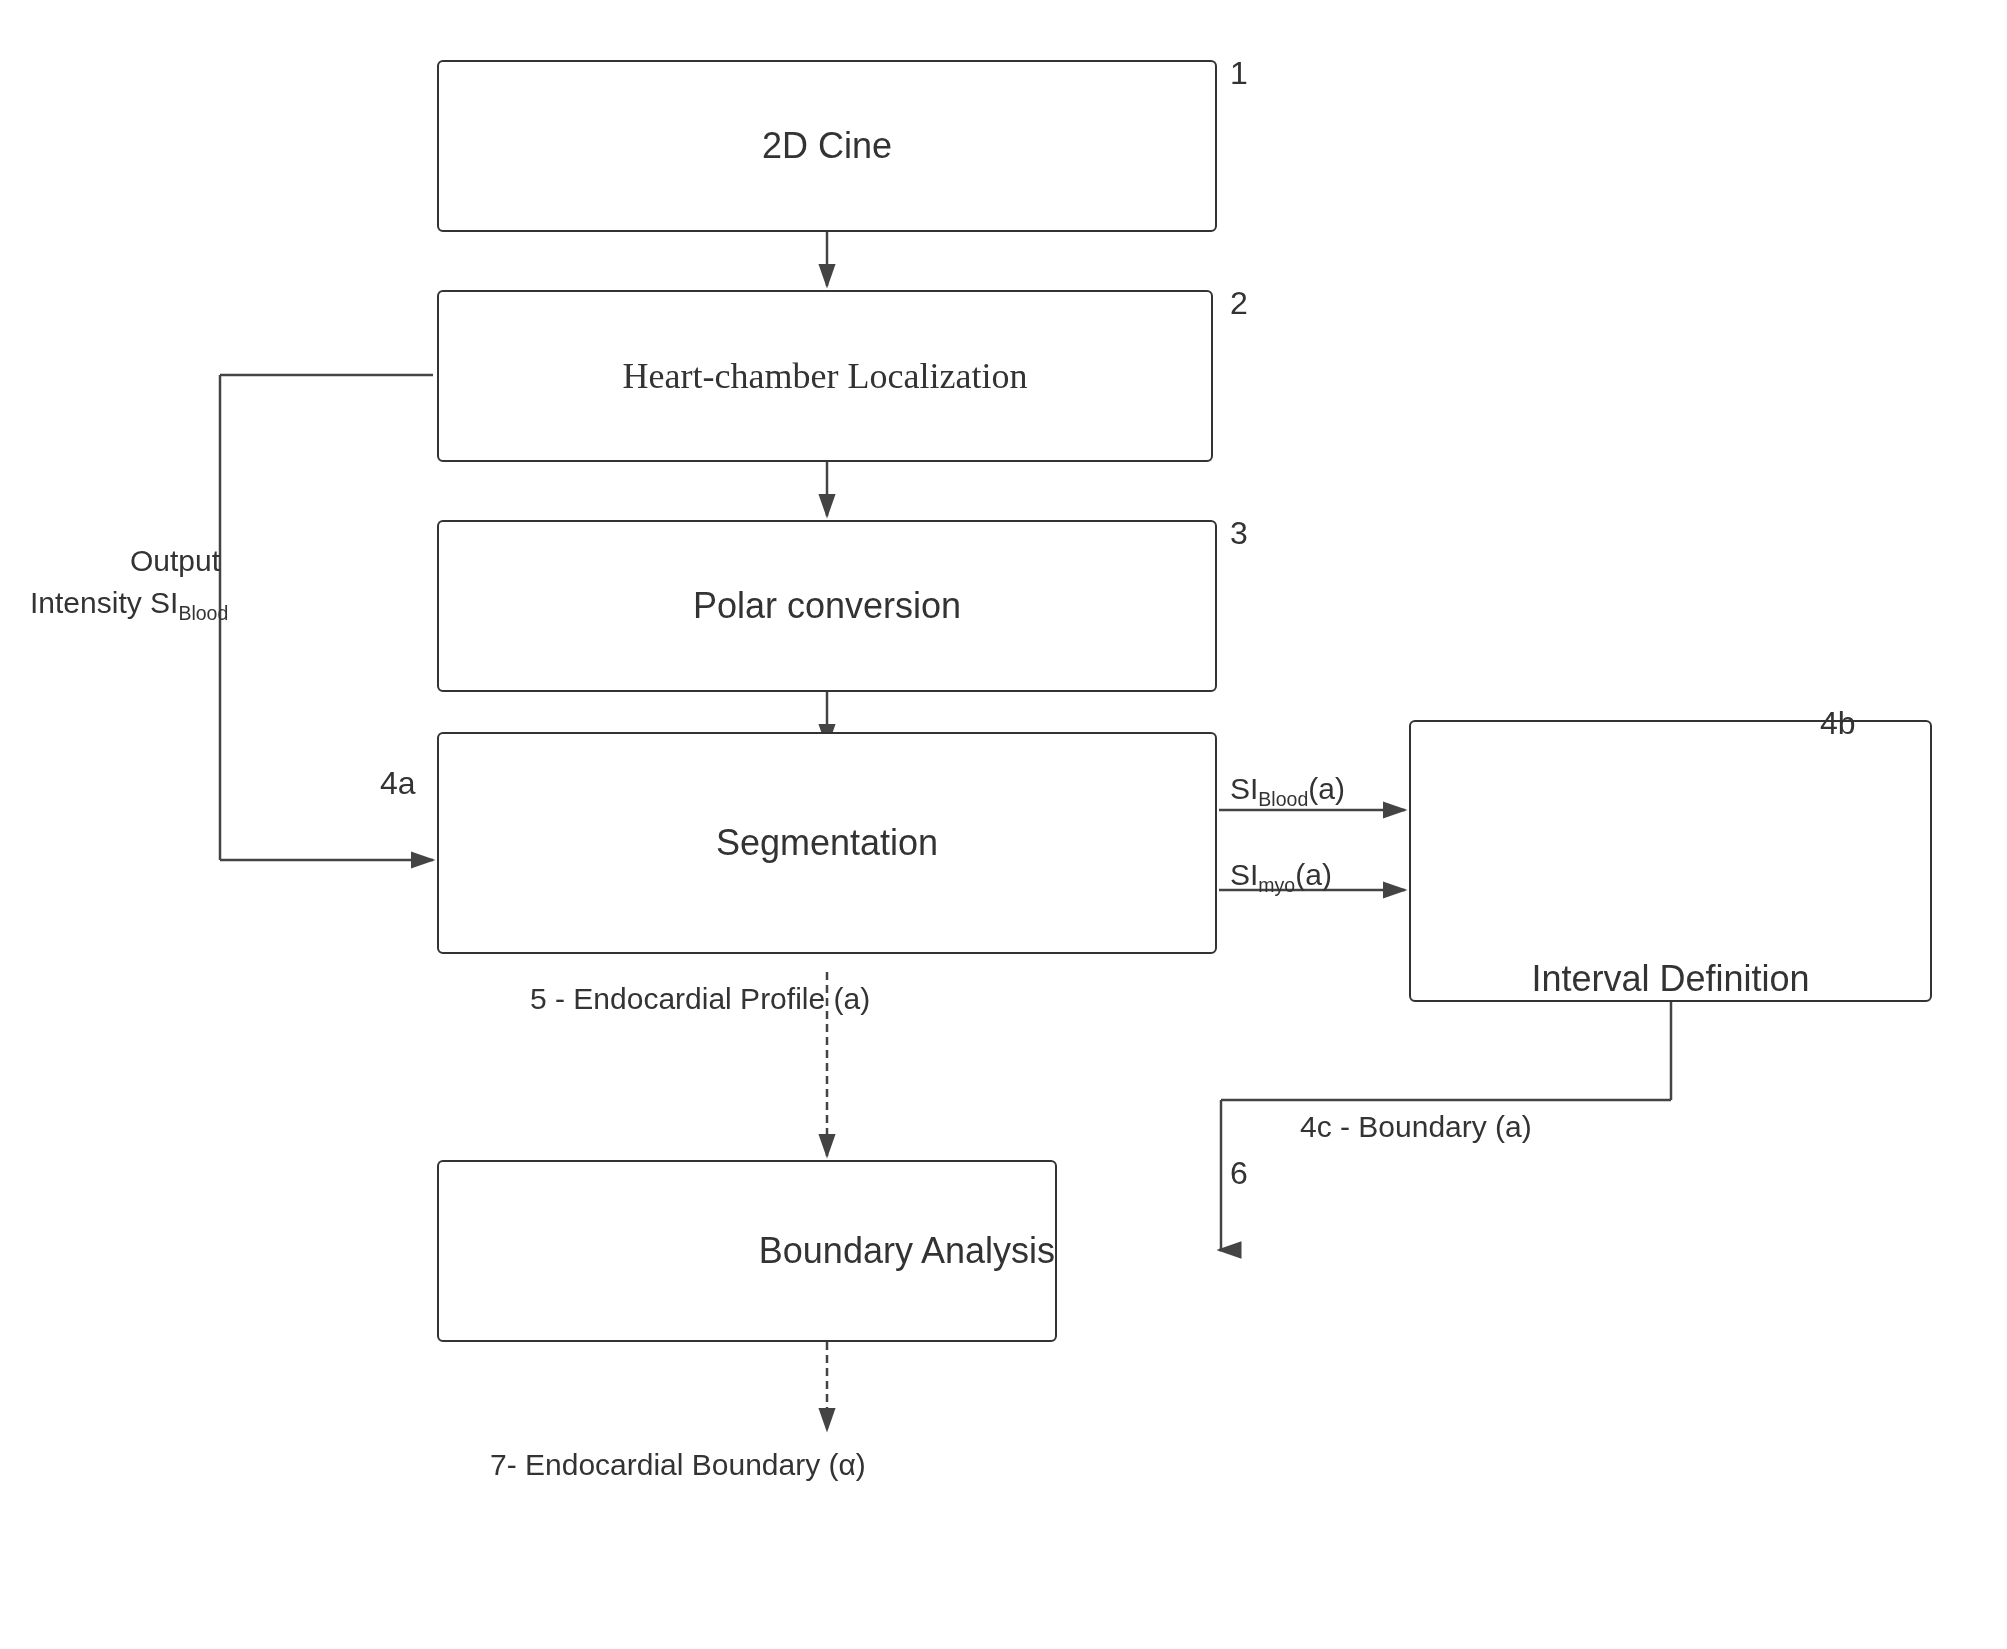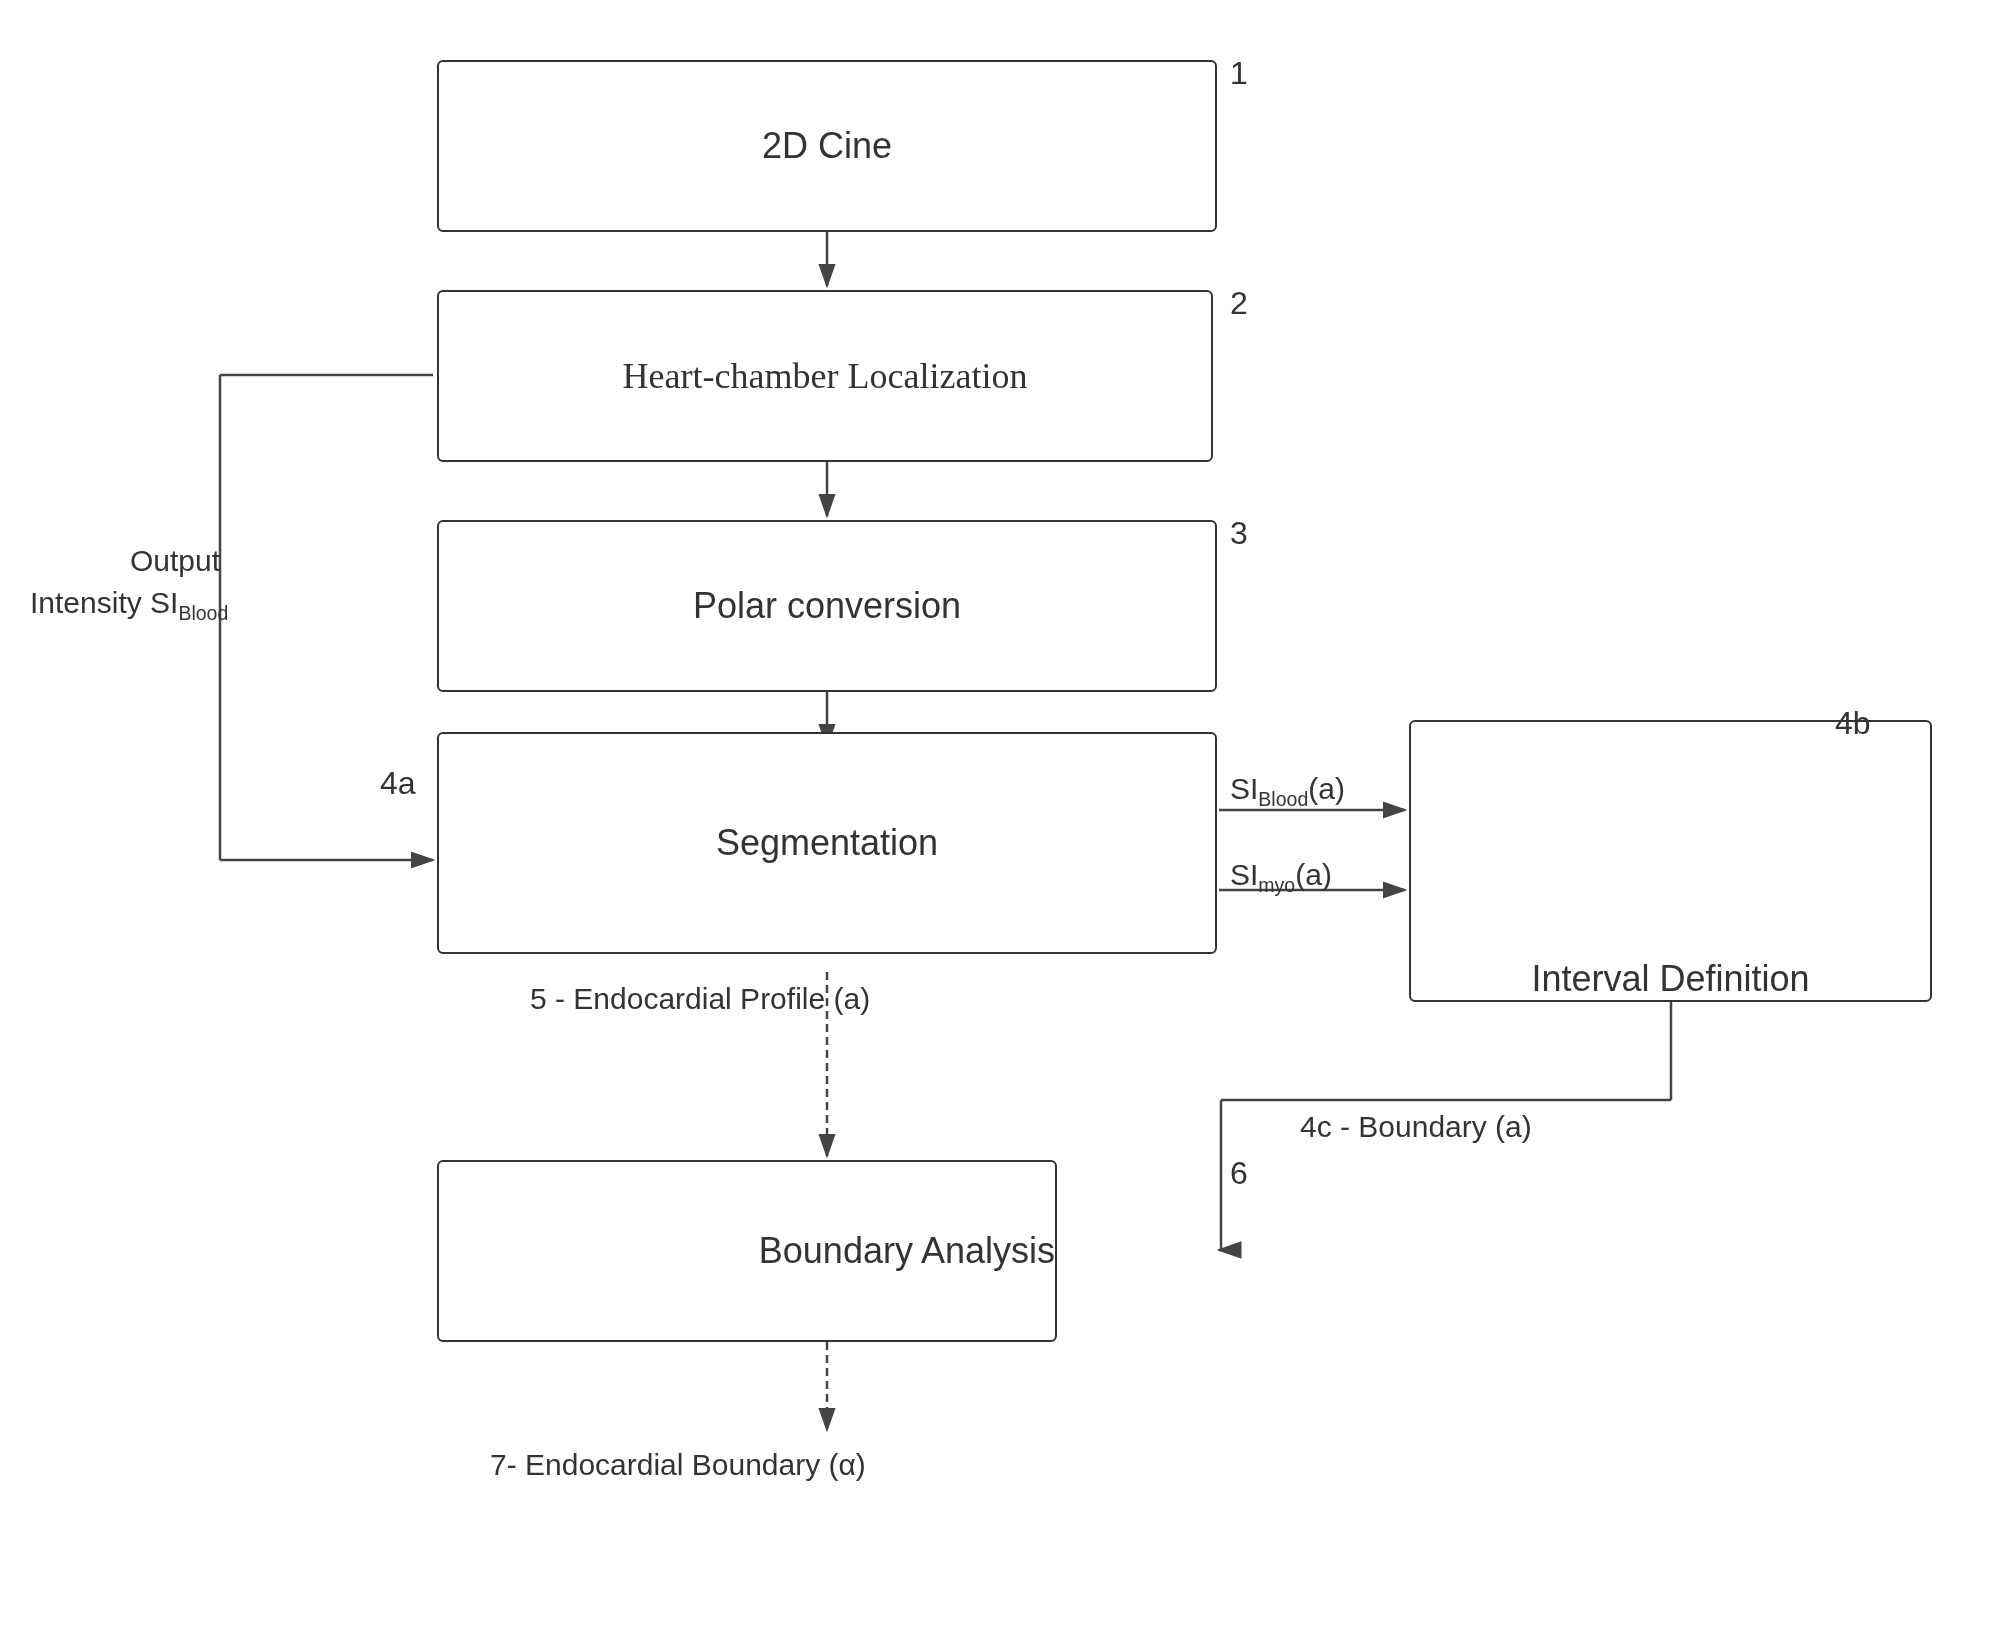--- a/index.html
+++ b/index.html
@@ -129,21 +129,21 @@
   </div>
 
   <div class="label" style="left:380px; top:745px; font-size:32px;margin-top:20px;">
     <span>4a</span>
   </div>
 
   <div class="box" style="left:1409px; top:720px; width:523px; height:282px;align-items:flex-end;">
     <span>Interval Definition</span>
   </div>
 
-  <div class="label" style="left:1820px; top:705px; font-size:32px;margin-left:15px;">
+  <div class="label" style="left:1820px; top:705px; font-size:32px;">
     <span>4b</span>
   </div>
 
   <div class="box" style="left:437px; top:1160px; width:620px; height:182px;justify-content:flex-end;">
     <span>Boundary Analysis</span>
   </div>
 
   <div class="label" style="left:1230px; top:1155px; font-size:32px;">
     <span>6</span>
   </div>

